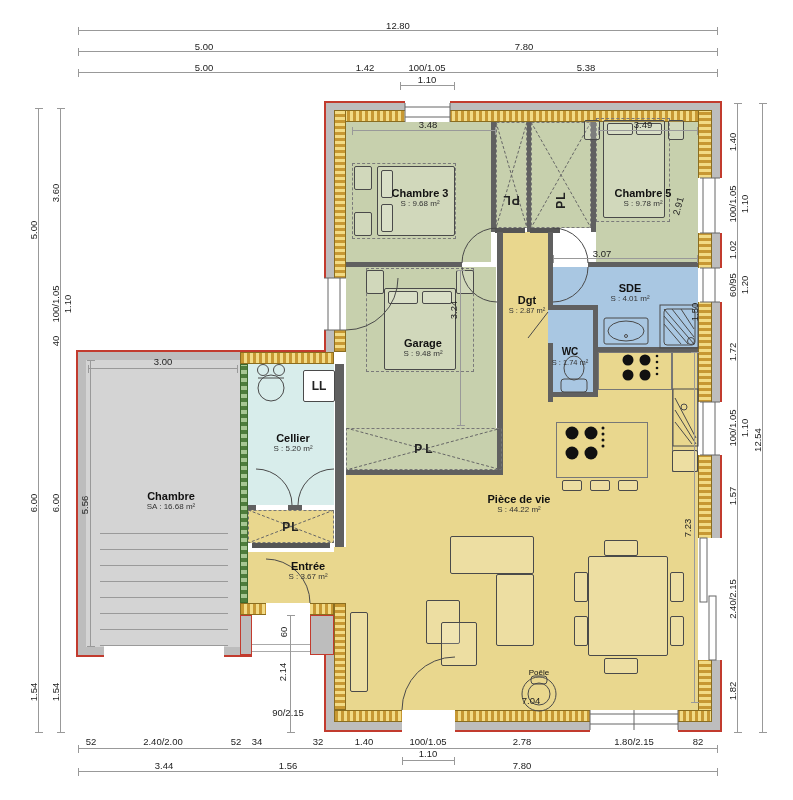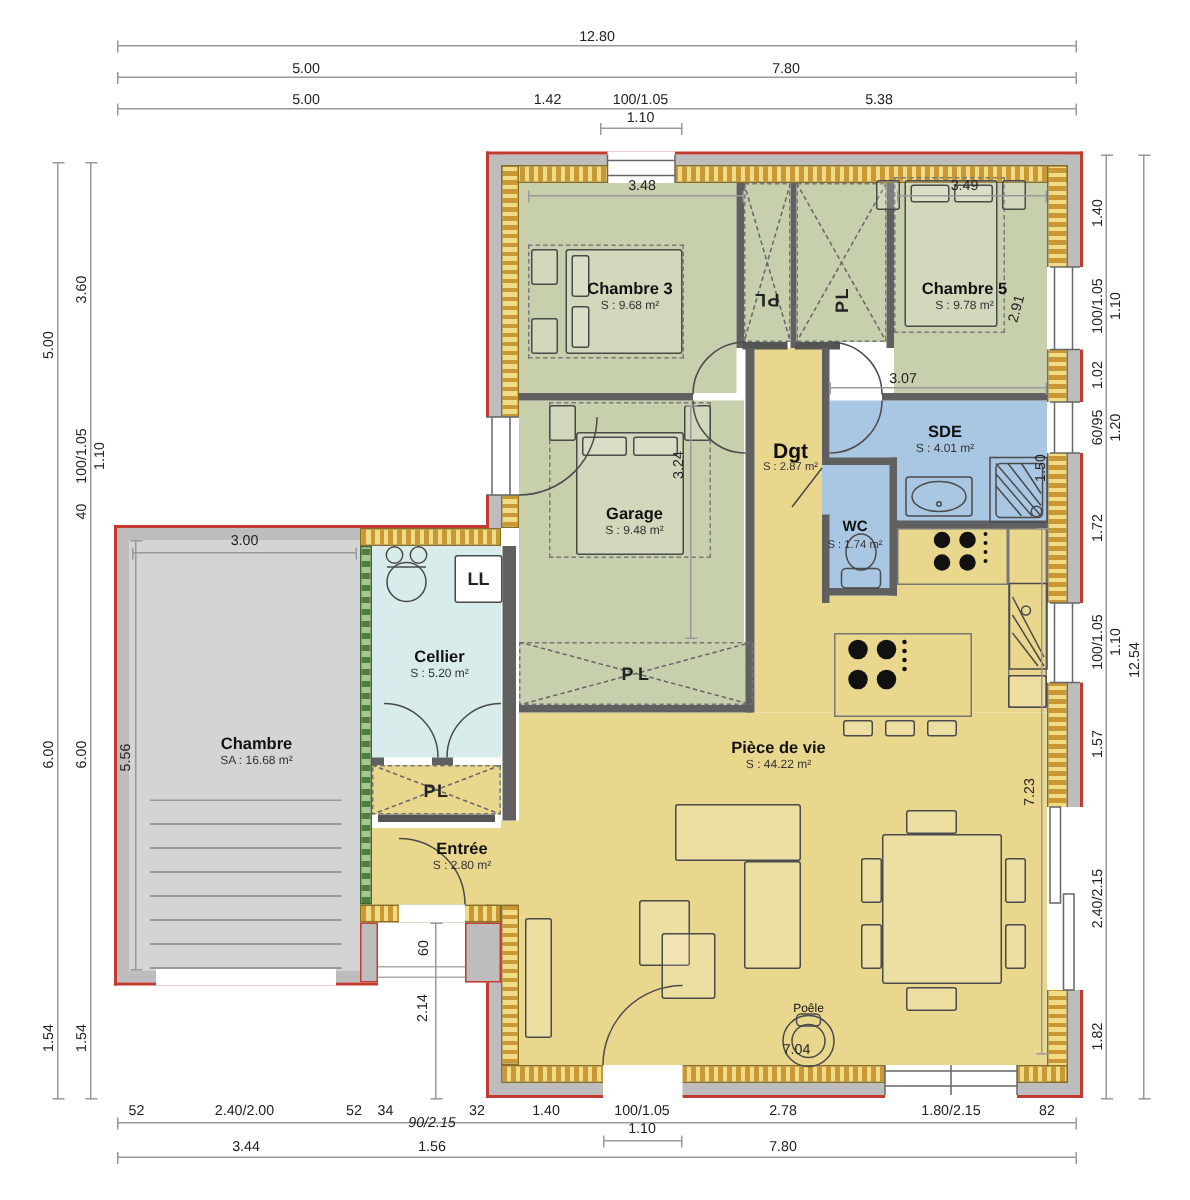--- a/index.html
+++ b/index.html
@@ -273,34 +273,34 @@
     </div>
   <div class="abs roomlab" style="left:630px;top:293px">
     <div class="nm">SDE</div>
       <div class="ar">S : 4.01 m²</div>
     </div>
   <div class="abs roomlab" style="left:570px;top:357px">
     <div class="nm" style="font-size:10px">WC</div>
       <div class="ar" style="font-size:7.5px">S : 1.74 m²</div>
     </div>
   <div class="abs roomlab" style="left:527px;top:305px">
-    <div class="nm" style="font-size:14px">Dgt</div>
+    <div class="nm" style="font-size:11px">Dgt</div>
       <div class="ar" style="font-size:7.5px">S : 2.87 m²</div>
     </div>
   <div class="abs roomlab" style="left:293px;top:443px">
     <div class="nm">Cellier</div>
       <div class="ar">S : 5.20 m²</div>
     </div>
   <div class="abs roomlab" style="left:171px;top:501px">
     <div class="nm">Chambre</div>
       <div class="ar">SA : 16.68 m²</div>
     </div>
   <div class="abs roomlab" style="left:308px;top:571px">
     <div class="nm">Entrée</div>
-      <div class="ar">S : 2.80 m²</div>
+      <div class="ar">S : 3.67 m²</div>
     </div>
   <div class="abs roomlab" style="left:519px;top:504px">
     <div class="nm">Pièce de vie</div>
       <div class="ar">S : 44.22 m²</div>
     </div>
 
   <div class="abs pl-lab" style="left:511px;top:200px;transform:translate(-50%,-50%) rotate(180deg)">PL</div>
   <div class="abs pl-lab" style="left:561px;top:200px;transform:translate(-50%,-50%) rotate(-90deg)">PL</div>
   <div class="abs pl-lab" style="left:425px;top:449px;letter-spacing:3px">PL</div>
   <div class="abs pl-lab" style="left:291px;top:527px">PL</div>
@@ -333,21 +333,21 @@
       <span class="dim" style="left: 524px; top: 46px;">7.80</span>
       <span class="dim" style="left: 204px; top: 67px;">5.00</span>
       <span class="dim" style="left: 365px; top: 67px;">1.42</span>
       <span class="dim" style="left: 427px; top: 67px;">100/1.05</span>
       <span class="dim" style="left: 427px; top: 79px;">1.10</span>
       <span class="dim" style="left: 586px; top: 67px;">5.38</span>
       <span class="dim" style="left: 91px; top: 741px;">52</span>
       <span class="dim" style="left: 163px; top: 741px;">2.40/2.00</span>
       <span class="dim" style="left: 236px; top: 741px;">52</span>
       <span class="dim" style="left: 257px; top: 741px;">34</span>
-      <span class="dim" style="left: 288px; top: 749px; font-style: italic;">90/2.15</span>
+      <span class="dim" style="left: 288px; top: 712px;">90/2.15</span>
       <span class="dim" style="left: 318px; top: 741px;">32</span>
       <span class="dim" style="left: 364px; top: 741px;">1.40</span>
       <span class="dim" style="left: 428px; top: 741px;">100/1.05</span>
       <span class="dim" style="left: 428px; top: 753px;">1.10</span>
       <span class="dim" style="left: 522px; top: 741px;">2.78</span>
       <span class="dim" style="left: 634px; top: 741px;">1.80/2.15</span>
       <span class="dim" style="left: 698px; top: 741px;">82</span>
       <span class="dim" style="left: 164px; top: 765px;">3.44</span>
       <span class="dim" style="left: 288px; top: 765px;">1.56</span>
       <span class="dim" style="left: 522px; top: 765px;">7.80</span>

